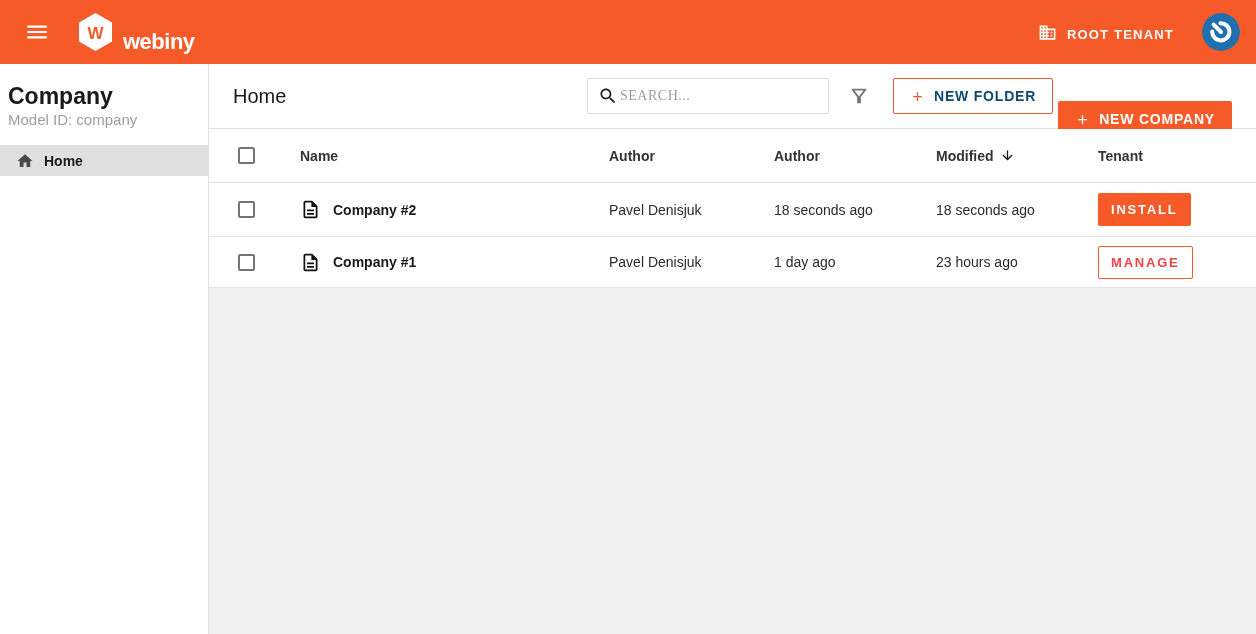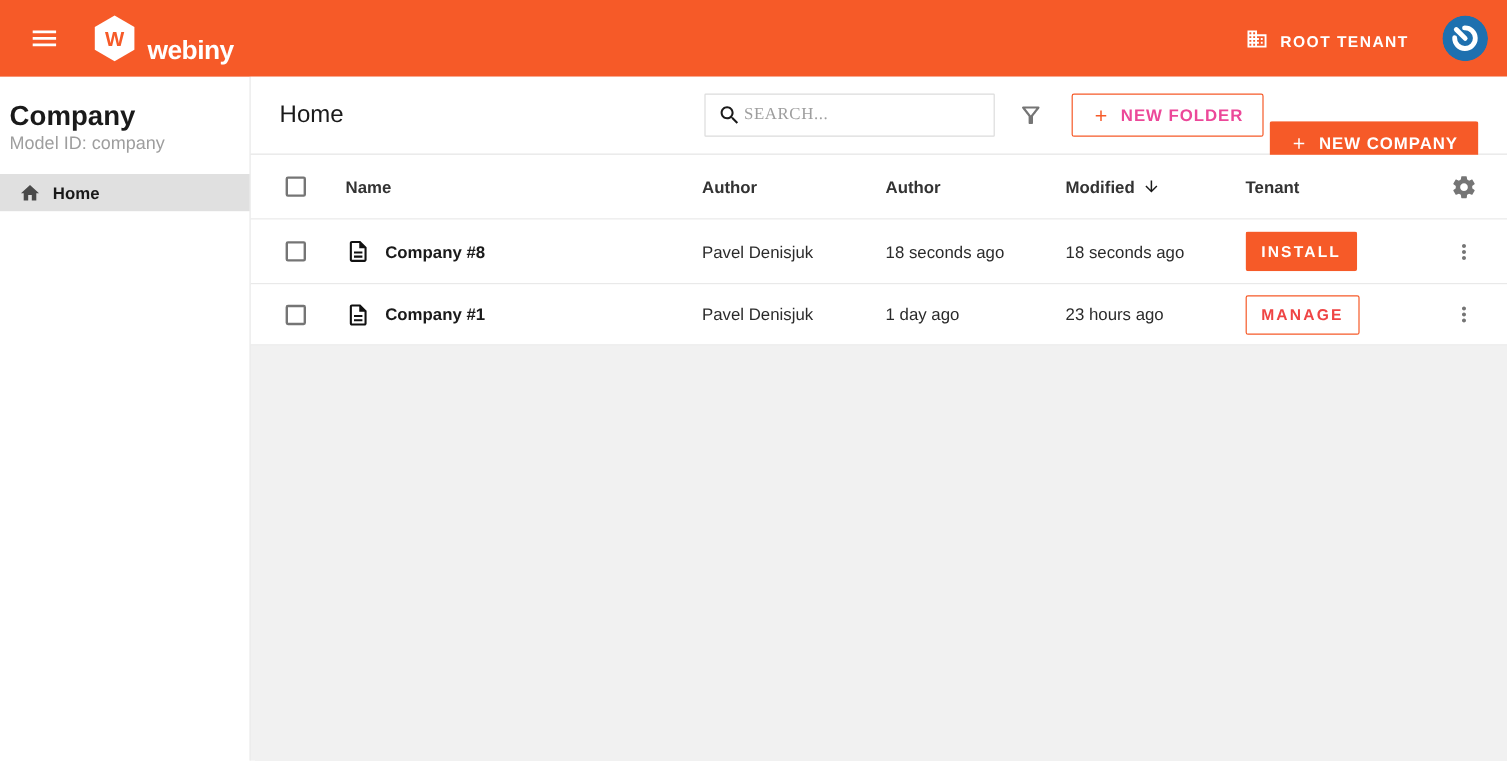--- a/index.html
+++ b/index.html
@@ -56,29 +56,30 @@
     border:none; outline:none; flex:1; font-size:14px; letter-spacing:0.5px;
     margin-left:2px; color:#737373; font-family:Liberation Serif, serif; min-width:0;
   }
   .searchbox input::placeholder { color:#9E9E9E; }
   .filter-btn { margin-left:18px; width:24px; height:24px; cursor:pointer; display:flex; align-items:center; justify-content:center; }
   .btn {
     height:36px; border-radius:2px; display:flex; align-items:center; gap:9px;
     font-size:14px; font-weight:600; letter-spacing:0.8px; padding:0 16px;
     cursor:pointer; border:1px solid transparent; font-family:inherit; white-space:nowrap;
   }
-  .btn-outline-lg { margin-left:22px; background:#fff; border-color:#F65A28; color:#ec4899; }
+  .btn-outline-lg { margin-left:22px; background:#fff; border-color:#F65A28; color:#0c4a6e; }
   .btn-filled-lg  { margin-left:5px;  background:#F65A28; color:#fff;margin-top:46px; }
 
   
   .trow {
     display:grid;
     grid-template-columns:50px 297px 153px 150px 150px 169px 1fr;
     align-items:center; padding-left:29px; border-bottom:1px solid #E4E4E4;
     background:#fff;
+    gap:12px;
   }
   .thead-row { height:54px; font-weight:600; }
   .data-row { height:54px; cursor:pointer; }
   .data-row.last { height:51px; }
   .th { font-size:14px; color:#333; display:flex; align-items:center; gap:6px; cursor:pointer; }
   .td { font-size:14px; color:#2b2b2b; }
   .checkbox {
     width:17px; height:17px; border:2px solid #757575; border-radius:2px;
     background:#fff; cursor:pointer; display:inline-block;
   }
@@ -210,21 +211,21 @@
     </div>
 
     <div class="trow data-row">
       <span class="checkbox"></span>
       <span class="td name-cell">
         <span style="display:flex;">
           <svg width="21" height="21" viewBox="0 0 24 24">
               <path fill="#111" d="M14 2H6c-1.1 0-2 .9-2 2v16c0 1.1.9 2 2 2h12c1.1 0 2-.9 2-2V8l-6-6zm4 18H6V4h7v5h5v11zM8 12h8v2H8v-2zm0 4h8v2H8v-2z"></path>
             </svg>
         </span>
-        <span>Company #8</span>
+        <span>Company #2</span>
       </span>
       <span class="td">Pavel Denisjuk</span>
       <span class="td">18 seconds ago</span>
       <span class="td">18 seconds ago</span>
       <span class="td">
         <button class="btn-sm filled">INSTALL</button>
       </span>
       <span class="icon-btn">
         <svg width="20" height="20" viewBox="0 0 24 24">
             <path fill="#757575" d="M12 8c1.1 0 2-.9 2-2s-.9-2-2-2-2 .9-2 2 .9 2 2 2zm0 2c-1.1 0-2 .9-2 2s.9 2 2 2 2-.9 2-2-.9-2-2-2zm0 6c-1.1 0-2 .9-2 2s.9 2 2 2 2-.9 2-2-.9-2-2-2z"></path>

